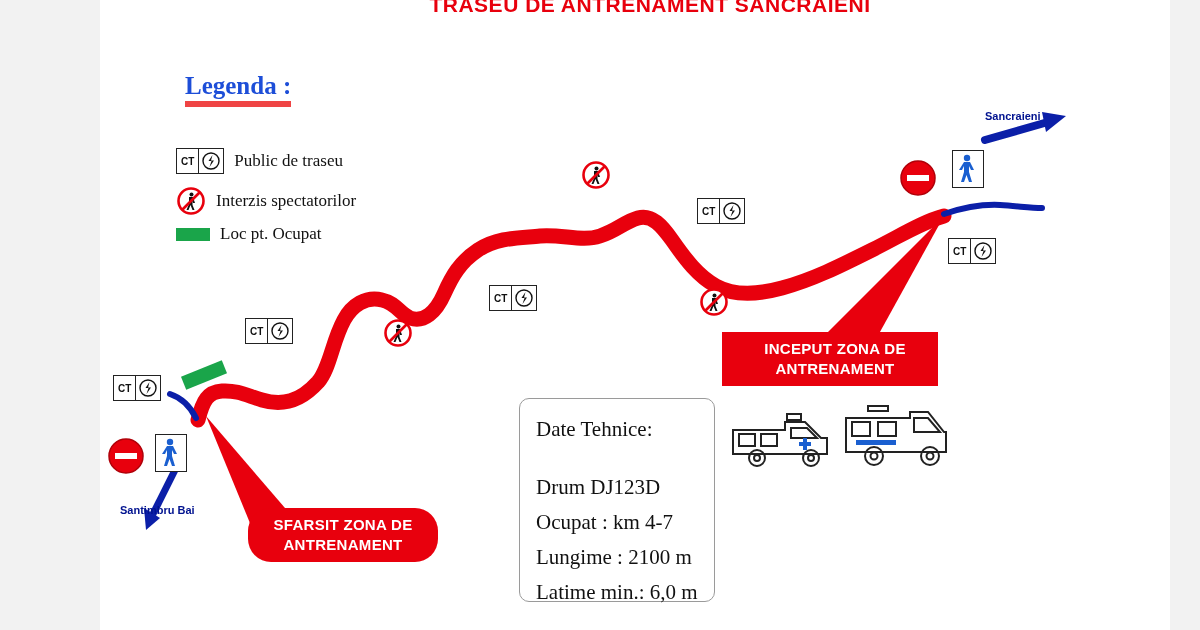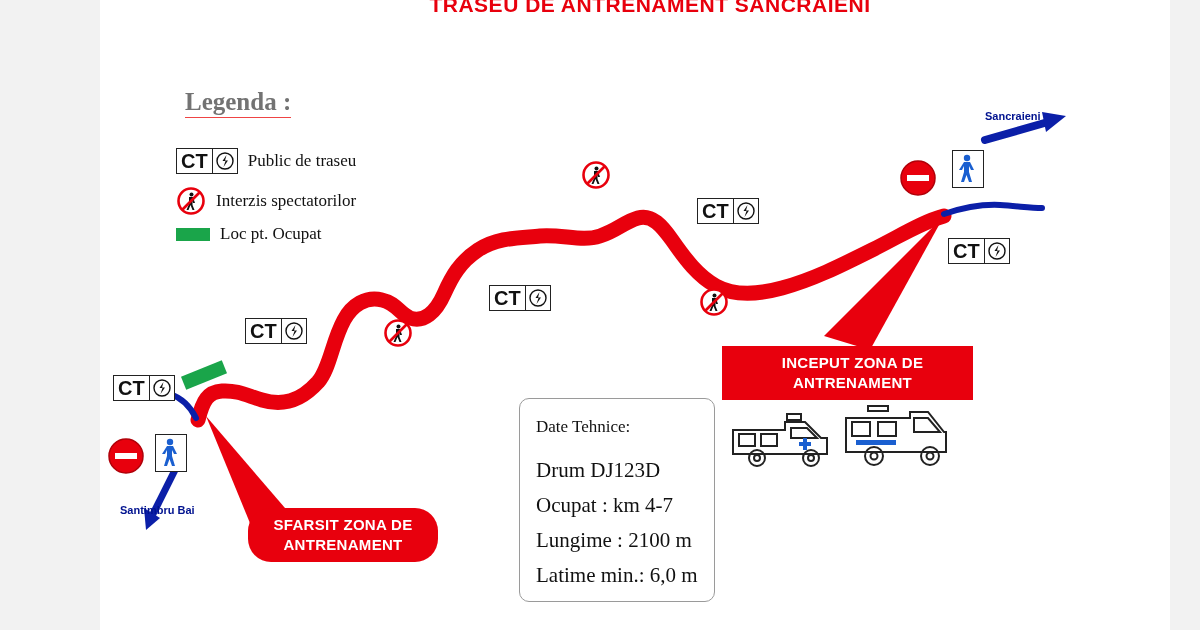--- a/index.html
+++ b/index.html
@@ -43,26 +43,26 @@
     font-weight: bold;
     font-size: 21px;
     line-height: 26px;
     letter-spacing: .5px;
   }
 
   
   .legend-title {
     position: absolute;
     left: 185px;
-    top: 88px;
+    top: 72px;
     font-size: 25px;
     font-weight: bold;
-    color: #737373;
+    color: #1d4ed8;
     font-family: "Liberation Serif", serif;
-    border-bottom: 1px solid #ef4444;
+    border-bottom: 6px solid #ef4444;
     padding-bottom: 1px;
   }
   .legend-row {
     position: absolute;
     display: flex;
     align-items: center;
     gap: 10px;
     font-size: 17px;
     color: #111;
   }
@@ -75,21 +75,21 @@
     position: absolute;
     display: flex;
     align-items: stretch;
     border: 1.6px solid #222;
     background: #fff;
     height: 26px;
     box-sizing: border-box;
   }
   .post .ct {
     font-family: "Liberation Sans", sans-serif;
-    font-size: 20px;
+    font-size: 10px;
     font-weight: bold;
     color: #111;
     padding: 0 4px;
     display: flex;
     align-items: center;
     border-right: 1.6px solid #222;
   }
   .post .circ {
     width: 24px;
     display: flex;
@@ -134,40 +134,40 @@
     color: #ffffff;
     font-family: "Liberation Sans", sans-serif;
     font-weight: bold;
     font-size: 15px;
     line-height: 20px;
     text-align: center;
     padding: 7px 10px;
     box-sizing: border-box;
     letter-spacing: .3px;
   }
-  #callout-start { left: 722px; top: 346px; width: 251px; padding-left: 20px; }
+  #callout-start { left: 722px; top: 332px; width: 216px; padding-left: 20px; }
   #callout-end   { left: 248px; top: 508px; width: 190px; border-radius: 23px; }
 
   
   #tech-box {
     position: absolute;
     left: 519px;
     top: 398px;
     width: 196px;
     height: 204px;
     border: 1.6px solid #9a9a9a;
     border-radius: 10px;
     background: #ffffff;
     box-sizing: border-box;
     padding: 18px 16px;
   }
   #tech-box .tb-title {
-    font-size: 17px;
+    font-size: 21px;
     color: #111;
-    margin-bottom: 21px;
+    margin-bottom: 33px;
   }
   #tech-box .tb-line {
     font-size: 21px;
     color: #111;
     margin-bottom: 10px;
   }
 
   
   .place-label {
     position: absolute;

